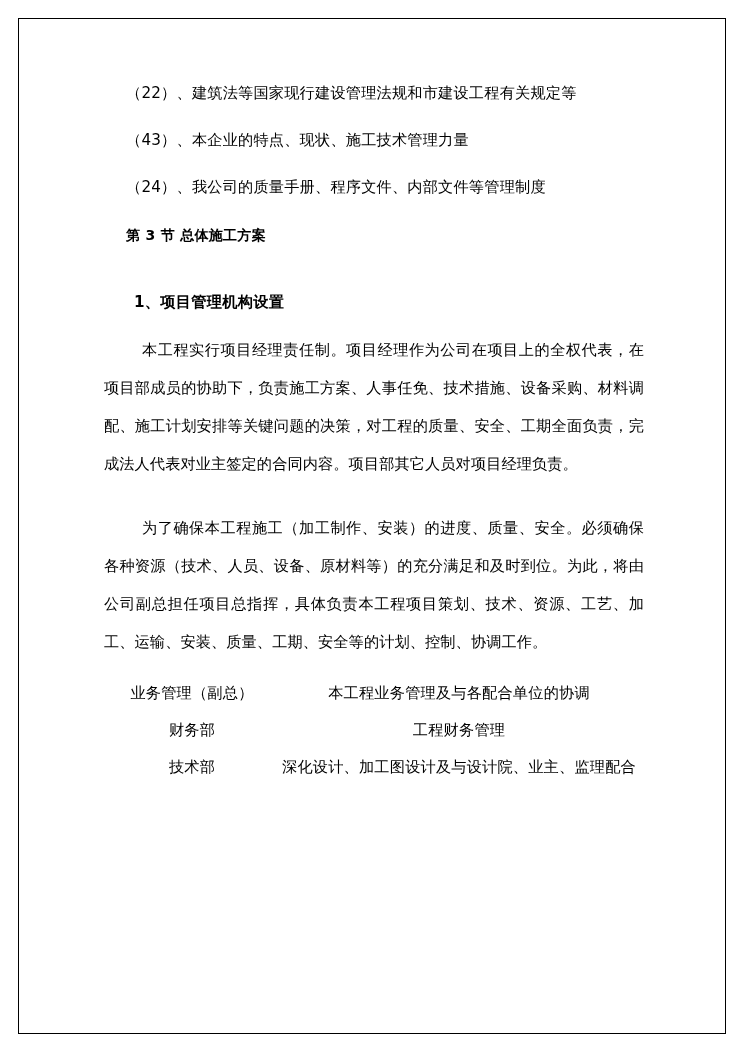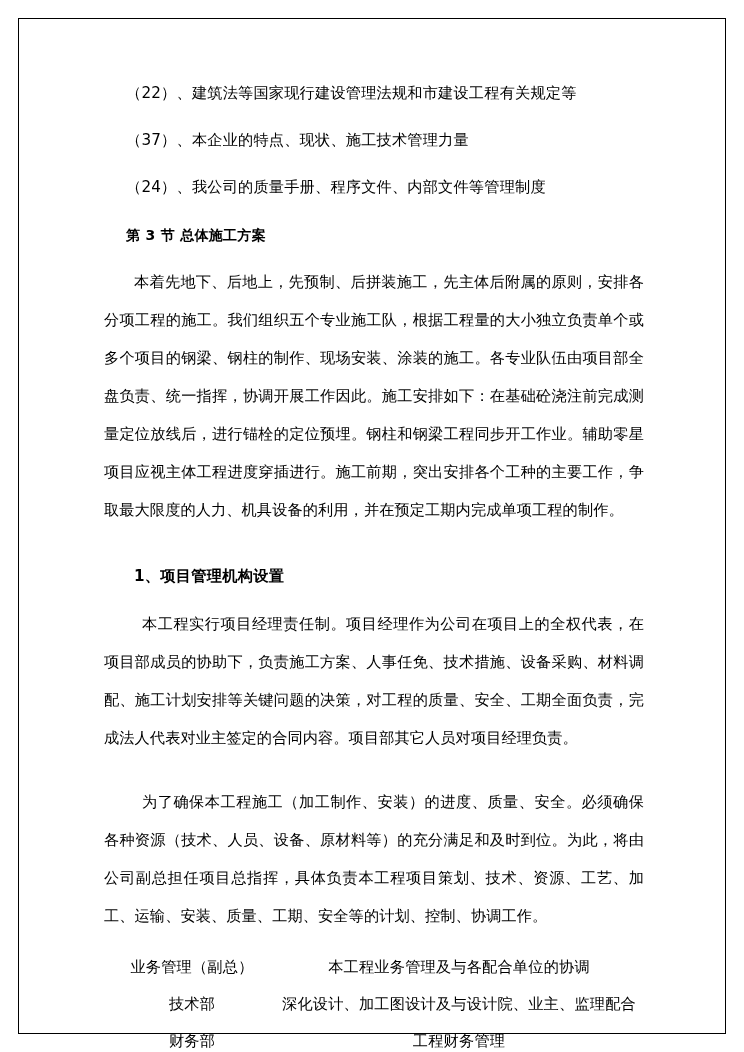--- a/index.html
+++ b/index.html
@@ -96,48 +96,47 @@
 </style>
 </head>
 <body>
 
 <div class="page">
   <div class="page-border"></div>
 
   <div class="content">
 
     <p class="list-line">（22）、建筑法等国家现行建设管理法规和市建设工程有关规定等</p>
-    <p class="list-line">（37）、本企业的特点、现状、施工技术管理力量</p>
+    <p class="list-line">（43）、本企业的特点、现状、施工技术管理力量</p>
     <p class="list-line">（24）、我公司的质量手册、程序文件、内部文件等管理制度</p>
 
     <p class="heading">第 3 节 总体施工方案</p>
 
-    <p class="body-para">本着先地下、后地上，先预制、后拼装施工，先主体后附属的原则，安排各分项工程的施工。我们组织五个专业施工队，根据工程量的大小独立负责单个或多个项目的钢梁、钢柱的制作、现场安装、涂装的施工。各专业队伍由项目部全盘负责、统一指挥，协调开展工作因此。施工安排如下：在基础砼浇注前完成测量定位放线后，进行锚栓的定位预埋。钢柱和钢梁工程同步开工作业。辅助零星项目应视主体工程进度穿插进行。施工前期，突出安排各个工种的主要工作，争取最大限度的人力、机具设备的利用，并在预定工期内完成单项工程的制作。</p>
 
     <div class="spacer-sm"></div>
 
     <p class="subheading">1、项目管理机构设置</p>
 
     <p class="body-para indent-wide">本工程实行项目经理责任制。项目经理作为公司在项目上的全权代表，在项目部成员的协助下，负责施工方案、人事任免、技术措施、设备采购、材料调配、施工计划安排等关键问题的决策，对工程的质量、安全、工期全面负责，完成法人代表对业主签定的合同内容。项目部其它人员对项目经理负责。</p>
 
     <div class="spacer-sm"></div>
 
     <p class="body-para indent-wide">为了确保本工程施工（加工制作、安装）的进度、质量、安全。必须确保各种资源（技术、人员、设备、原材料等）的充分满足和及时到位。为此，将由公司副总担任项目总指挥，具体负责本工程项目策划、技术、资源、工艺、加工、运输、安装、质量、工期、安全等的计划、控制、协调工作。</p>
 
     <table class="org-table">
       <tbody>
         <tr>
           <td class="col-dept">业务管理（副总）</td>
           <td class="col-desc">本工程业务管理及与各配合单位的协调</td>
         </tr>
         <tr>
+          <td class="col-dept">财务部</td>
+          <td class="col-desc">工程财务管理</td>
+        </tr>
+        <tr>
           <td class="col-dept">技术部</td>
           <td class="col-desc">深化设计、加工图设计及与设计院、业主、监理配合</td>
-        </tr>
-        <tr>
-          <td class="col-dept">财务部</td>
-          <td class="col-desc">工程财务管理</td>
         </tr>
       </tbody>
     </table>
 
   </div>
 </div>
 
 </body></html>

